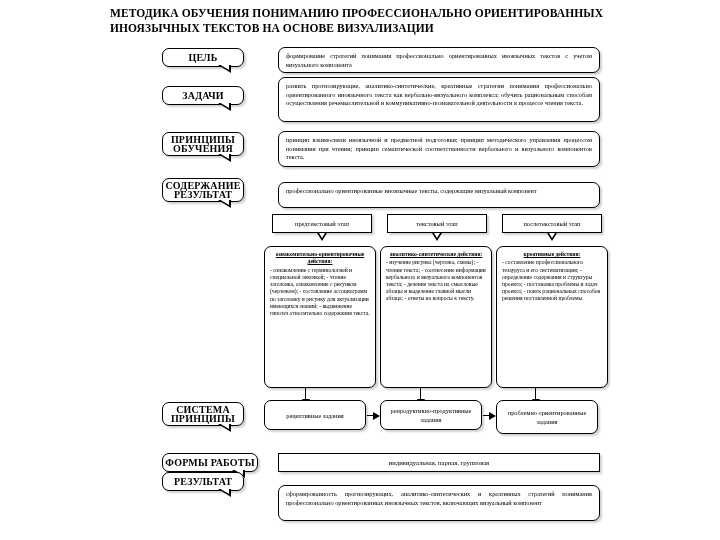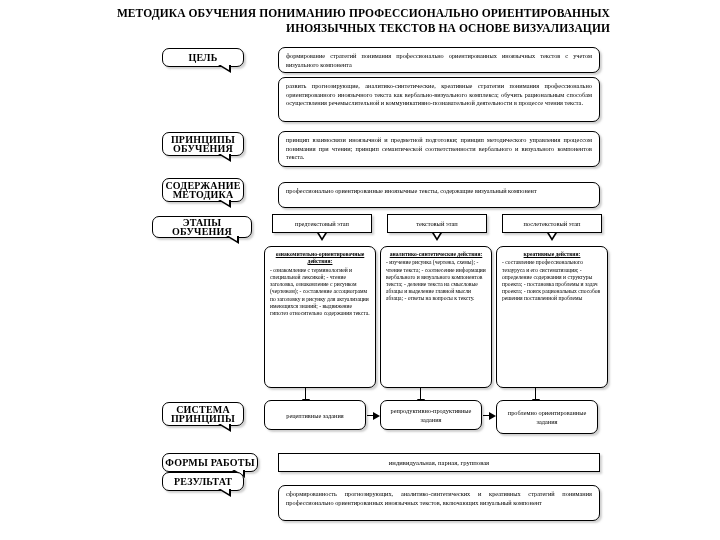--- a/index.html
+++ b/index.html
@@ -9,21 +9,21 @@
     font-family:"Liberation Serif", serif;
     color:#000;
     position:relative;
     overflow:hidden;
   }
   .page{position:absolute;left:0;top:0;width:720px;height:540px;}
 
   .title{
     position:absolute;
     left:110px; top:6px; width:500px;
-    text-align:right;
+    text-align:left;
     font-size:11.5px;
     font-weight:bold;
     line-height:15px;
     letter-spacing:0.1px;
   }
 
   
   .rbox{
     position:absolute;
     border:1px solid #000;
@@ -156,47 +156,47 @@
 
   <div class="rbox label-box" style="left:162px;top:48px;width:82px;height:19px;">
     <span>ЦЕЛЬ</span>
     <span class="tail"></span>
     <span class="tail-in"></span>
   </div>
   <div class="rbox content-box" style="left:278px;top:47px;width:322px;height:26px;">
     <p>формирование стратегий понимания профессионально ориентированных иноязычных текстов с учетом визуального компонента</p>
   </div>
 
+  <div class="rbox label-box" style="left:162px;top:86px;width:82px;height:19px;">
+    <span>ЗАДАЧИ</span>
+    <span class="tail"></span>
+    <span class="tail-in"></span>
+  </div>
   <div class="rbox content-box" style="left:278px;top:77px;width:322px;height:45px;">
     <p>развить прогнозирующие, аналитико-синтетические, креативные стратегии понимания профессионально ориентированного иноязычного текста как вербально-визуального комплекса; обучить рациональным способам осуществления речемыслительной и коммуникативно-познавательной деятельности в процессе чтения текста.</p>
   </div>
 
   <div class="rbox label-box" style="left:162px;top:132px;width:82px;height:24px;justify-content:flex-end;">
     <span>ПРИНЦИПЫ ОБУЧЕНИЯ</span>
     <span class="tail"></span>
     <span class="tail-in"></span>
   </div>
   <div class="rbox content-box" style="left:278px;top:131px;width:322px;height:36px;">
     <p>принцип взаимосвязи иноязычной и предметной подготовки; принцип методического управления процессом понимания при чтении; принцип семантической соответственности вербального и визуального компонентов текста.</p>
   </div>
 
   <div class="rbox label-box" style="left:162px;top:178px;width:82px;height:24px;">
-    <span>СОДЕРЖАНИЕ МЕТОДИКА</span>
+    <span>СОДЕРЖАНИЕ РЕЗУЛЬТАТ</span>
     <span class="tail"></span>
     <span class="tail-in"></span>
   </div>
   <div class="rbox content-box" style="left:278px;top:182px;width:322px;height:26px;">
     <p>профессионально ориентированные иноязычные тексты, содержащие визуальный компонент</p>
   </div>
 
-  <div class="rbox label-box" style="left:152px;top:216px;width:100px;height:22px;">
-    <span>ЭТАПЫ ОБУЧЕНИЯ</span>
-    <span class="tail"></span>
-    <span class="tail-in"></span>
-  </div>
 
   <div class="sqbox stage-head" style="left:272px;top:214px;width:100px;height:19px;">
     <span>предтекстовый этап</span>
   </div>
   <div class="sqbox stage-head" style="left:387px;top:214px;width:100px;height:19px;">
     <span>текстовый этап</span>
   </div>
   <div class="sqbox stage-head" style="left:502px;top:214px;width:100px;height:19px;">
     <span>послетекстовый этап</span>
   </div>

